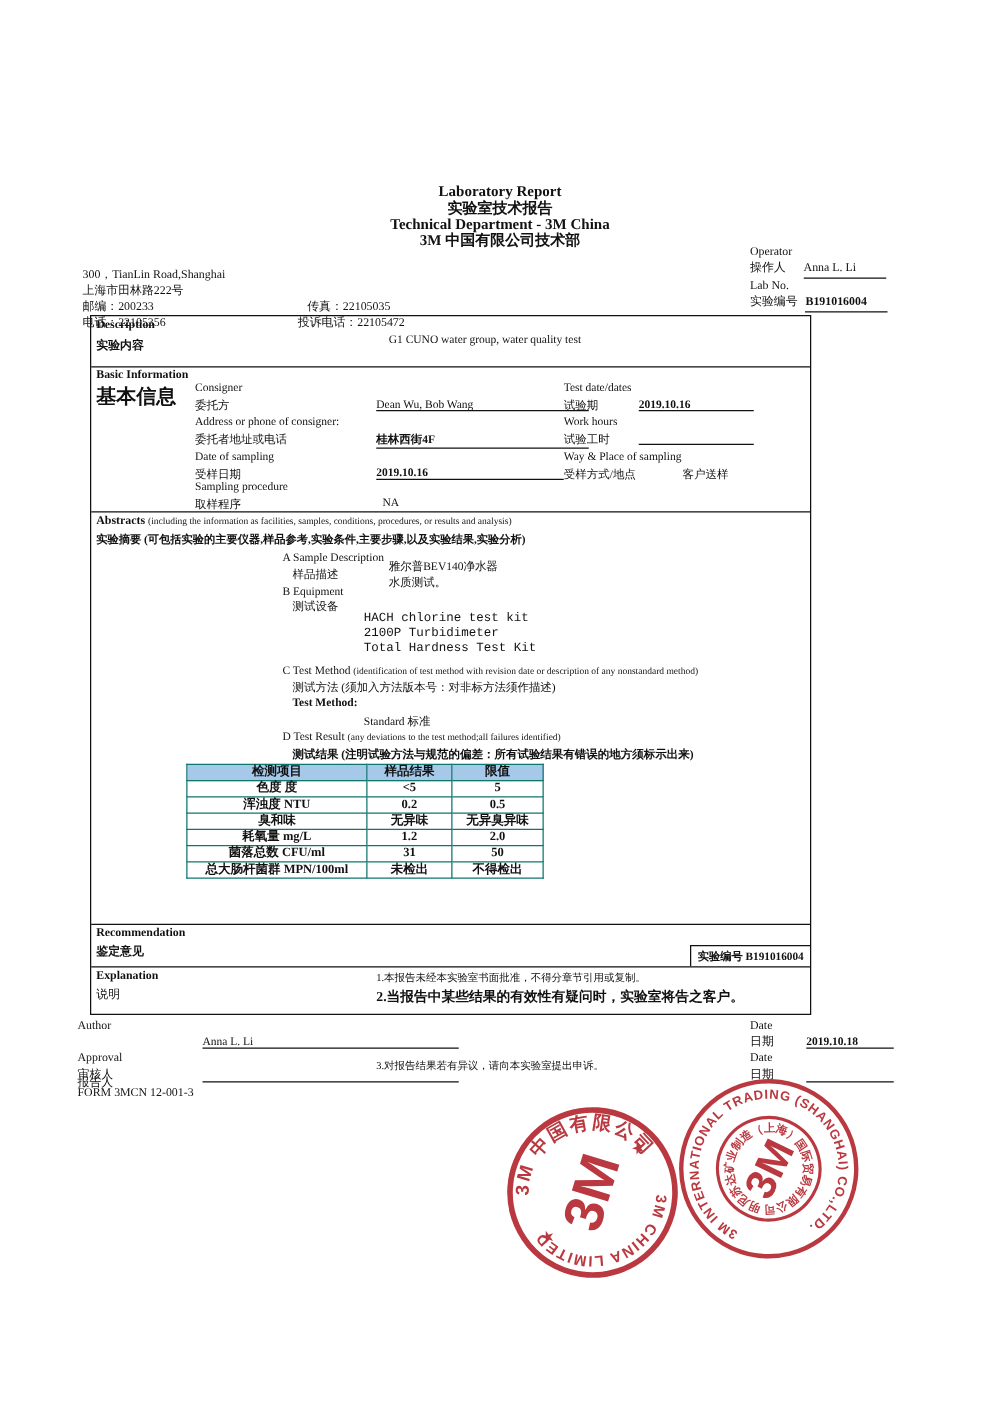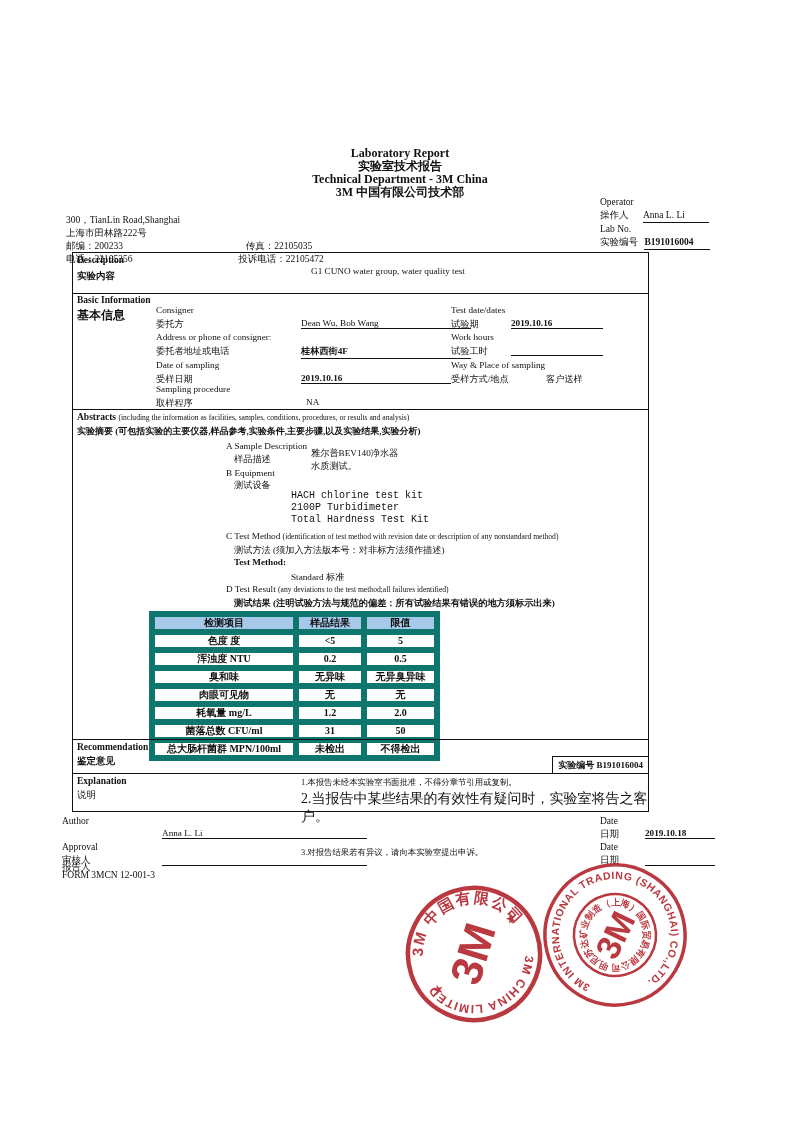--- a/index.html
+++ b/index.html
@@ -18,21 +18,21 @@
   .u { border-bottom:1px solid #111; display:inline-block; }
   .mainbox { position:absolute; left:72px; top:252px; width:577px; height:560px; border:1.5px solid #111; }
   .sec { position:absolute; left:0; width:100%; }
   .sec-border { border-top:1.5px solid #111; }
   .seclbl { position:absolute; left:4px; font-size:9.5px; font-weight:bold; }
   .fld { position:absolute; font-size:9.2px; }
   .val { font-size:9.2px; }
   .mono { font-family:"Liberation Mono","DejaVu Sans Mono",monospace; font-size:10px; line-height:12px; }
   table.result { border-collapse:collapse; }
   table.result th, table.result td {
-    border:6px solid #0f766e; font-size:10px; font-weight:bold; text-align:center;
+    border:1px solid #0f766e; font-size:10px; font-weight:bold; text-align:center;
     height:13px; padding:0 2px; line-height:12px;
   }
   table.result th { background:var(--table-header-bg); }
   .col1 { width:144px; } .col2 { width:68px;margin-top:25px; } .col3 { width:73px; }
   .labno-box {
     position:absolute; right:0; bottom:0; border-top:1px solid #111; border-left:1px solid #111;
     font-size:9px; font-weight:bold; padding:2px 5px 1px 5px; background:#fff;
   }
   .stamp { position:absolute; color:var(--stamp-color); opacity:0.9; }
   .stamp svg text { fill:currentColor; font-family:"Liberation Sans","DejaVu Sans",sans-serif; }
@@ -79,21 +79,21 @@
   <div class="mainbox">
 
     <div class="sec" style="top:0; height:40px;">
       <div class="seclbl" style="top:2px;">Description</div>
       <div class="seclbl" style="top:17px;">实验内容</div>
       <div class="fld" style="left:238px; top:13px;">G1 CUNO water group, water quality test</div>
     </div>
 
     <div class="sec sec-border" style="top:40px; height:116px;">
       <div class="seclbl" style="top:1px;">Basic Information</div>
-      <div class="seclbl" style="top:13px; font-size:12px;">基本信息</div>
+      <div class="seclbl" style="top:13px; font-size:16px;">基本信息</div>
 
       <div class="fld" style="left:83px; top:11px;">Consigner</div>
       <div class="fld" style="left:83px; top:24px;">委托方</div>
       <span class="abs u val" style="left:228px; top:24px; width:170px;">Dean Wu, Bob Wang</span>
 
       <div class="fld" style="left:378px; top:11px;">Test date/dates</div>
       <div class="fld" style="left:378px; top:24px;">试验期</div>
       <span class="abs u val b" style="left:438px; top:24px; width:92px;">2019.10.16</span>
 
       <div class="fld" style="left:83px; top:38px;">Address or phone of consigner:</div>
@@ -165,25 +165,20 @@
           </tr>
           <tr>
             <td>浑浊度 NTU</td>
             <td>0.2</td>
             <td>0.5</td>
           </tr>
           <tr>
             <td>臭和味</td>
             <td>无异味</td>
             <td>无异臭异味</td>
-          </tr>
-          <tr>
-            <td>肉眼可见物</td>
-            <td>无</td>
-            <td>无</td>
           </tr>
           <tr>
             <td>耗氧量 mg/L</td>
             <td>1.2</td>
             <td>2.0</td>
           </tr>
           <tr>
             <td>菌落总数 CFU/ml</td>
             <td>31</td>
             <td>50</td>
@@ -203,21 +198,21 @@
       <div class="labno-box">
         <span>实验编号</span>
         <span>B191016004</span>
       </div>
     </div>
 
     <div class="sec sec-border" style="top:520px; height:40px;">
       <div class="seclbl" style="top:2px;">Explanation</div>
       <div class="seclbl" style="top:15px; font-weight:normal;">说明</div>
       <div class="fld" style="left:228px; top:3px; font-size:8.4px;">1.本报告未经本实验室书面批准，不得分章节引用或复制。</div>
-      <div class="fld" style="left:228px; top:16px; font-size:14px;">2.当报告中某些结果的有效性有疑问时，实验室将告之客户。</div>
+      <div class="fld" style="left:228px; top:16px; font-size:11px;font-weight:bold;">2.当报告中某些结果的有效性有疑问时，实验室将告之客户。</div>
       <div class="fld" style="left:228px; top:29px; font-size:8.4px;margin-top:44px;">3.对报告结果若有异议，请向本实验室提出申诉。</div>
     </div>
   </div>
 
   <div class="abs sm" style="left:62px; top:815px;">Author</div>
   <div class="abs sm" style="left:62px; top:861px;">报告人</div>
   <span class="abs u val" style="left:162px; top:828px; width:205px;">Anna L. Li</span>
 
   <div class="abs sm" style="left:600px; top:815px;">Date</div>
   <div class="abs sm" style="left:600px; top:828px;">日期</div>

